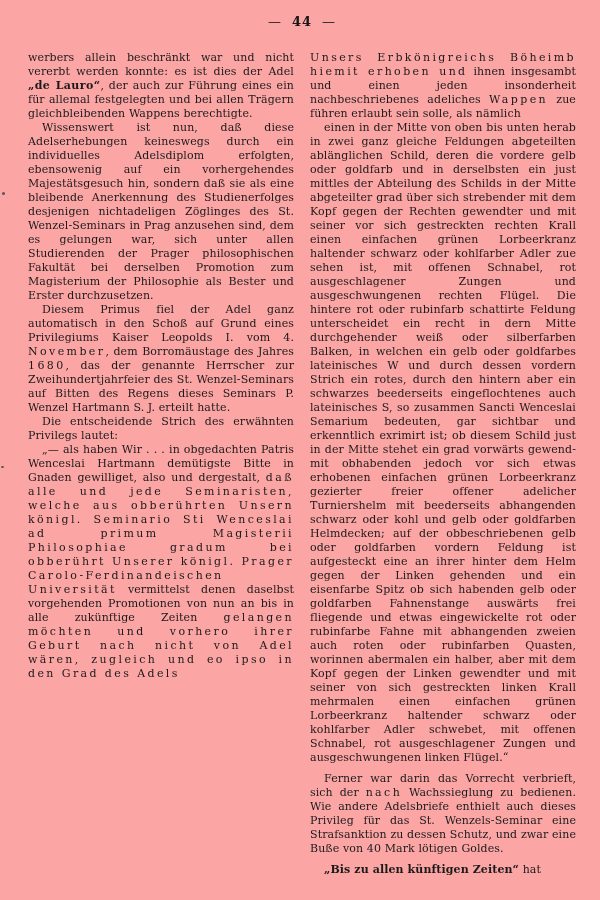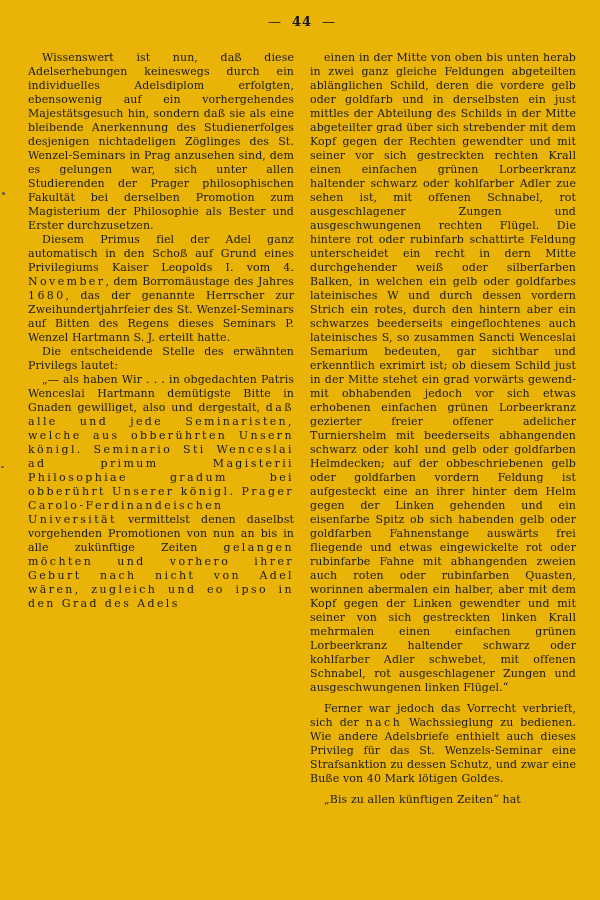--- a/index.html
+++ b/index.html
@@ -6,21 +6,21 @@
     margin: 0;
     padding: 0;
     background: #e8e8e6;
     font-family: "DejaVu Serif", "Liberation Serif", serif;
   }
   .page {
     position: relative;
     width: 600px;
     height: 900px;
     margin: 0 auto;
-    background: #eab308;
+    background: #fca5a5;
     color: #1b1b1b;
     overflow: hidden;
     box-sizing: border-box;
     padding: 14px 24px 10px 28px;
   }
   .page-header {
     text-align: center;
     font-size: 13px;
     font-weight: bold;
     letter-spacing: 1px;
@@ -41,54 +41,56 @@
     letter-spacing: 0.1px;
   }
   p {
     margin: 0;
     text-indent: 14px;
   }
   p.no-indent { text-indent: 0; }
   p.gap { margin-top: 7px; }
   .sperr { letter-spacing: 2.4px; }
   .bold-roman { font-weight: bold; letter-spacing: 0.4px; }
-  .bold-quote { font-weight: normal; }
+  .bold-quote { font-weight: bold; }
   
   .speck { position: absolute; background: #555; border-radius: 50%; }
   .speck1 { left: 2px; top: 192px; width: 3px; height: 3px; }
   .speck2 { left: 1px; top: 466px; width: 3px; height: 2px; }
 </style>
 </head>
 <body>
 
 <div class="page">
 
   <div class="speck speck1"></div>
   <div class="speck speck2"></div>
 
   <div class="page-header">
     <span class="dash">—</span><span>44</span><span class="dash">—</span>
   </div>
 
   <div class="columns">
 
     <div class="column">
+      <p class="no-indent"><span>werbers allein beschränkt war und nicht vererbt werden konnte: es ist dies der Adel </span><span class="bold-roman">„de Lauro“</span><span>, der auch zur Führung eines ein für allemal festgelegten und bei allen Trägern gleichbleibenden Wappens berechtigte.</span></p>
 
       <p>Wissenswert ist nun, daß diese Adelserhebungen keineswegs durch ein individuelles Adelsdiplom erfolgten, ebensowenig auf ein vorhergehendes Majestätsgesuch hin, sondern daß sie als eine bleibende Anerkennung des Studienerfolges desjenigen nichtadeligen Zöglinges des St. Wenzel-Seminars in Prag anzusehen sind, dem es gelungen war, sich unter allen Studierenden der Prager philosophischen Fakultät bei derselben Promotion zum Magisterium der Philosophie als Bester und Erster durchzusetzen.</p>
 
       <p><span>Diesem Primus fiel der Adel ganz automatisch in den Schoß auf Grund eines Privilegiums Kaiser Leopolds I. vom 4. </span><span class="sperr">November</span><span>, dem Borromäustage des Jahres </span><span class="sperr">1680</span><span>, das der genannte Herrscher zur Zweihundertjahrfeier des St. Wenzel-Seminars auf Bitten des Regens dieses Seminars P. Wenzel Hartmann S. J. erteilt hatte.</span></p>
 
-      <p>Die entscheidende Stelle des erwähnten Privilegs lautet:</p>
+      <p>Die entscheidende Strich des erwähnten Privilegs lautet:</p>
 
       <p><span>„— als haben Wir . . . in obgedachten Patris Wenceslai Hartmann demütigste Bitte in Gnaden gewilliget, also und dergestalt, </span><span class="sperr">daß alle und jede Seminaristen, welche aus obberührten Unsern königl. Seminario Sti Wenceslai ad primum Magisterii Philosophiae gradum bei obberührt Unserer königl. Prager Carolo-Ferdinandeischen Universität</span><span> vermittelst denen daselbst vorgehenden Promotionen von nun an bis in alle zukünftige Zeiten </span><span class="sperr">gelangen möchten und vorhero ihrer Geburt nach nicht von Adel wären, zugleich und eo ipso in den Grad des Adels</span></p>
     </div>
 
     <div class="column">
+      <p class="no-indent"><span class="sperr">Unsers Erbkönigreichs Böheimb hiemit erhoben und</span><span> ihnen insgesambt und einen jeden insonderheit nachbeschriebenes adeliches </span><span class="sperr">Wappen</span><span> zue führen erlaubt sein solle, als nämlich</span></p>
 
       <p>einen in der Mitte von oben bis unten herab in zwei ganz gleiche Feldungen abgeteilten ablänglichen Schild, deren die vordere gelb oder goldfarb und in derselbsten ein just mittles der Abteilung des Schilds in der Mitte abgeteilter grad über sich strebender mit dem Kopf gegen der Rechten gewendter und mit seiner vor sich gestreckten rechten Krall einen einfachen grünen Lorbeerkranz haltender schwarz oder kohlfarber Adler zue sehen ist, mit offenen Schnabel, rot ausgeschlagener Zungen und ausgeschwungenen rechten Flügel. Die hintere rot oder rubinfarb schattirte Feldung unterscheidet ein recht in dern Mitte durchgehender weiß oder silberfarben Balken, in welchen ein gelb oder goldfarbes lateinisches W und durch dessen vordern Strich ein rotes, durch den hintern aber ein schwarzes beederseits eingeflochtenes auch lateinisches S, so zusammen Sancti Wenceslai Semarium bedeuten, gar sichtbar und erkenntlich exrimirt ist; ob diesem Schild just in der Mitte stehet ein grad vorwärts gewend- mit obhabenden jedoch vor sich etwas erhobenen einfachen grünen Lorbeerkranz gezierter freier offener adelicher Turniershelm mit beederseits abhangenden schwarz oder kohl und gelb oder goldfarben Helmdecken; auf der obbeschriebenen gelb oder goldfarben vordern Feldung ist aufgesteckt eine an ihrer hinter dem Helm gegen der Linken gehenden und ein eisenfarbe Spitz ob sich habenden gelb oder goldfarben Fahnenstange auswärts frei fliegende und etwas eingewickelte rot oder rubinfarbe Fahne mit abhangenden zweien auch roten oder rubinfarben Quasten, worinnen abermalen ein halber, aber mit dem Kopf gegen der Linken gewendter und mit seiner von sich gestreckten linken Krall mehrmalen einen einfachen grünen Lorbeerkranz haltender schwarz oder kohlfarber Adler schwebet, mit offenen Schnabel, rot ausgeschlagener Zungen und ausgeschwungenen linken Flügel.“</p>
 
-      <p class="gap"><span>Ferner war jedoch das Vorrecht verbrieft, sich der </span><span class="sperr">nach</span><span> Wachssieglung zu bedienen. Wie andere Adelsbriefe enthielt auch dieses Privileg für das St. Wenzels-Seminar eine Strafsanktion zu dessen Schutz, und zwar eine Buße von 40 Mark lötigen Goldes.</span></p>
+      <p class="gap"><span>Ferner war darin das Vorrecht verbrieft, sich der </span><span class="sperr">nach</span><span> Wachssieglung zu bedienen. Wie andere Adelsbriefe enthielt auch dieses Privileg für das St. Wenzels-Seminar eine Strafsanktion zu dessen Schutz, und zwar eine Buße von 40 Mark lötigen Goldes.</span></p>
 
       <p class="gap"><span class="bold-quote">„Bis zu allen künftigen Zeiten“</span><span> hat</span></p>
     </div>
 
   </div>
 </div>
 
 </body></html>

